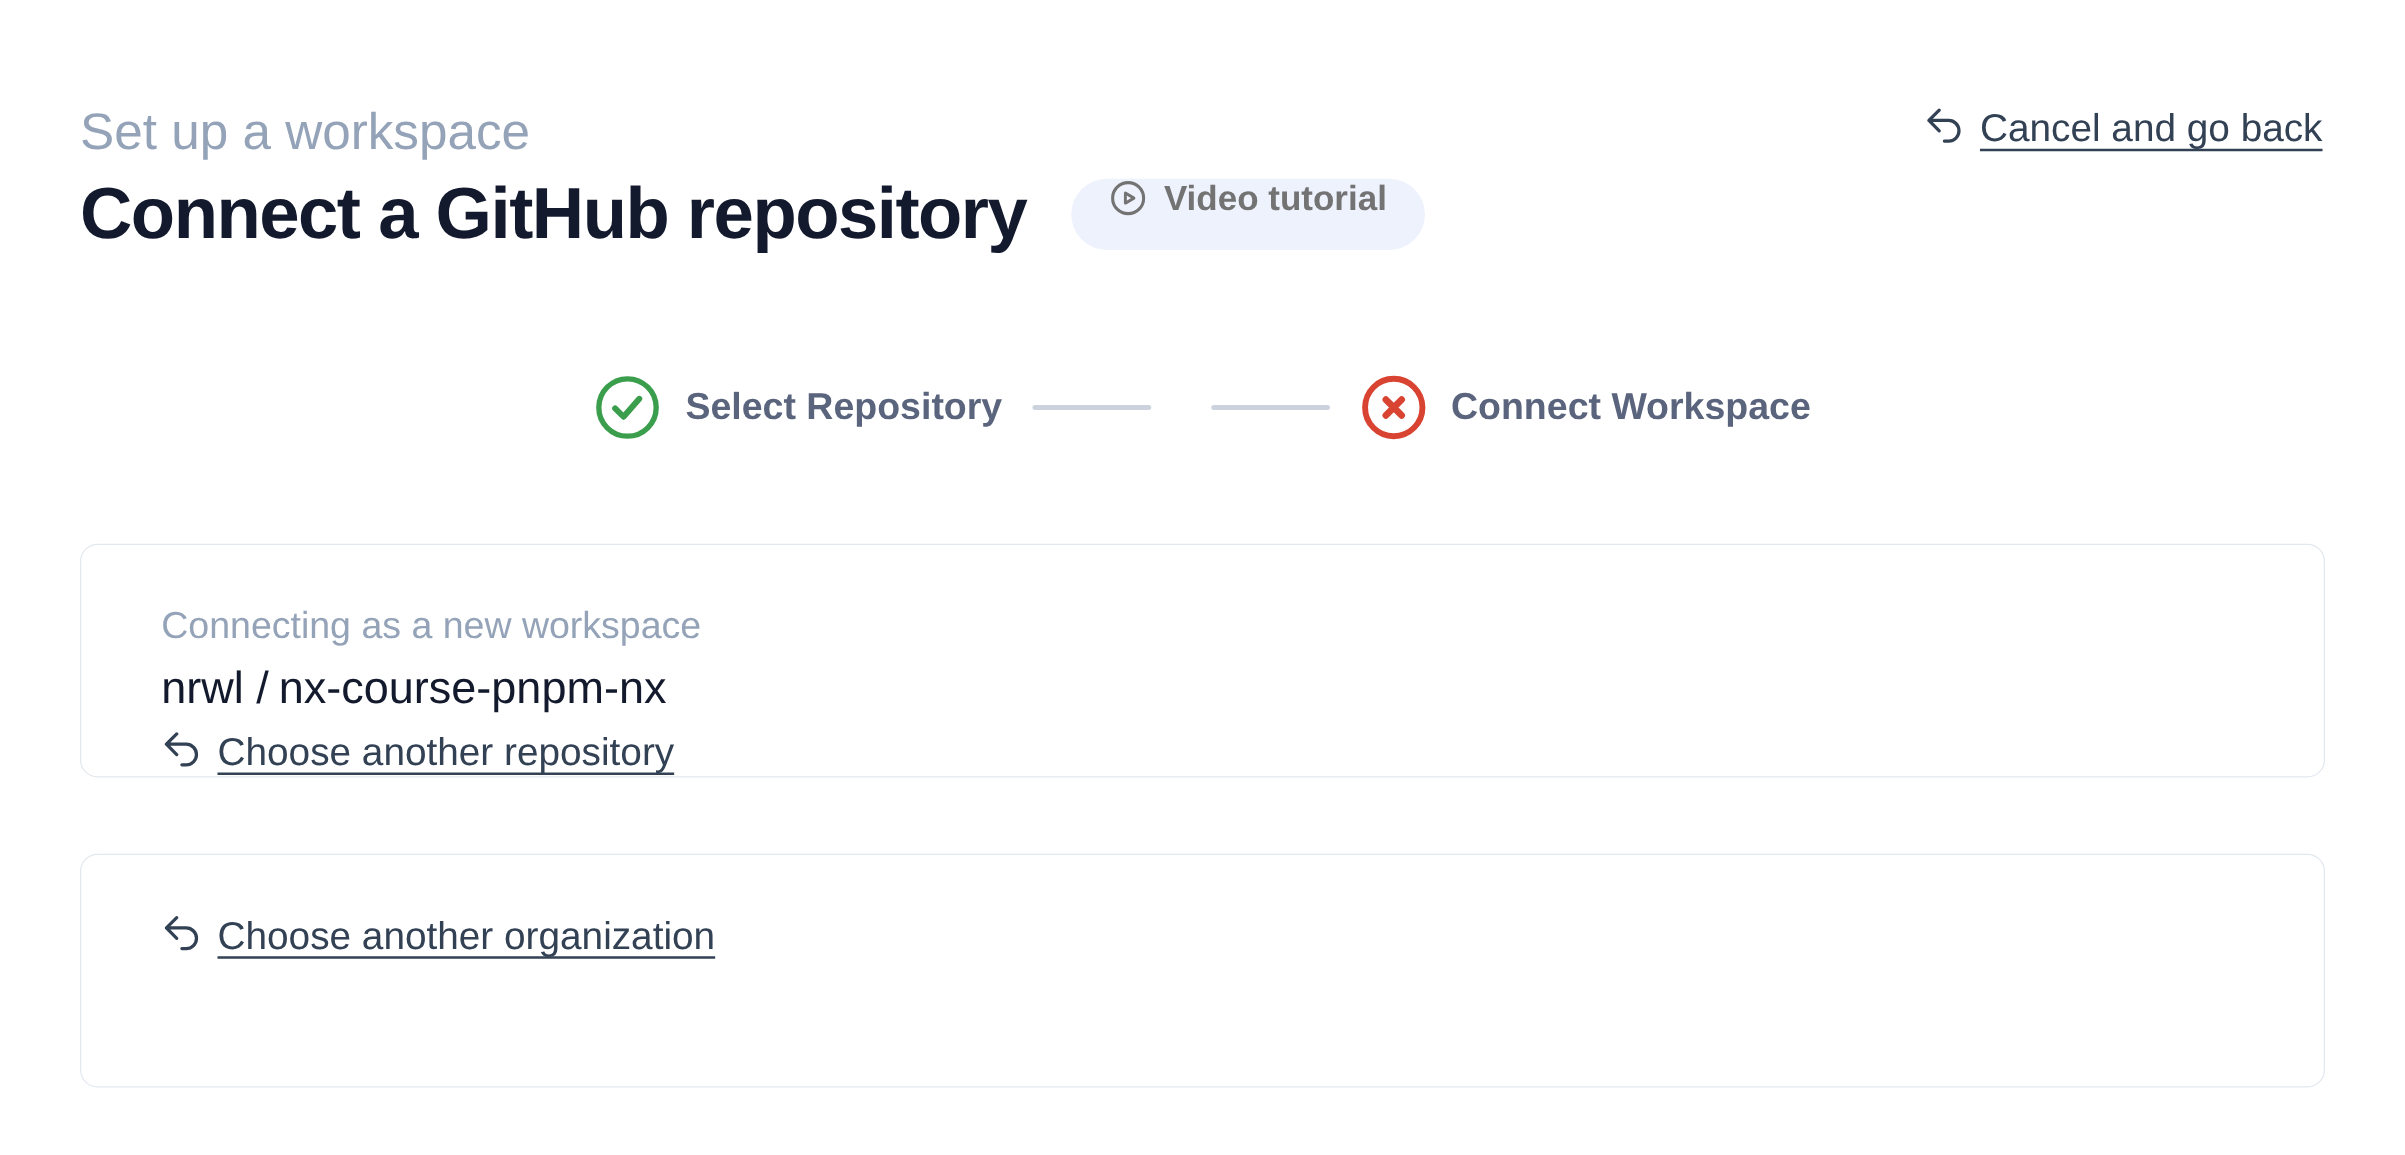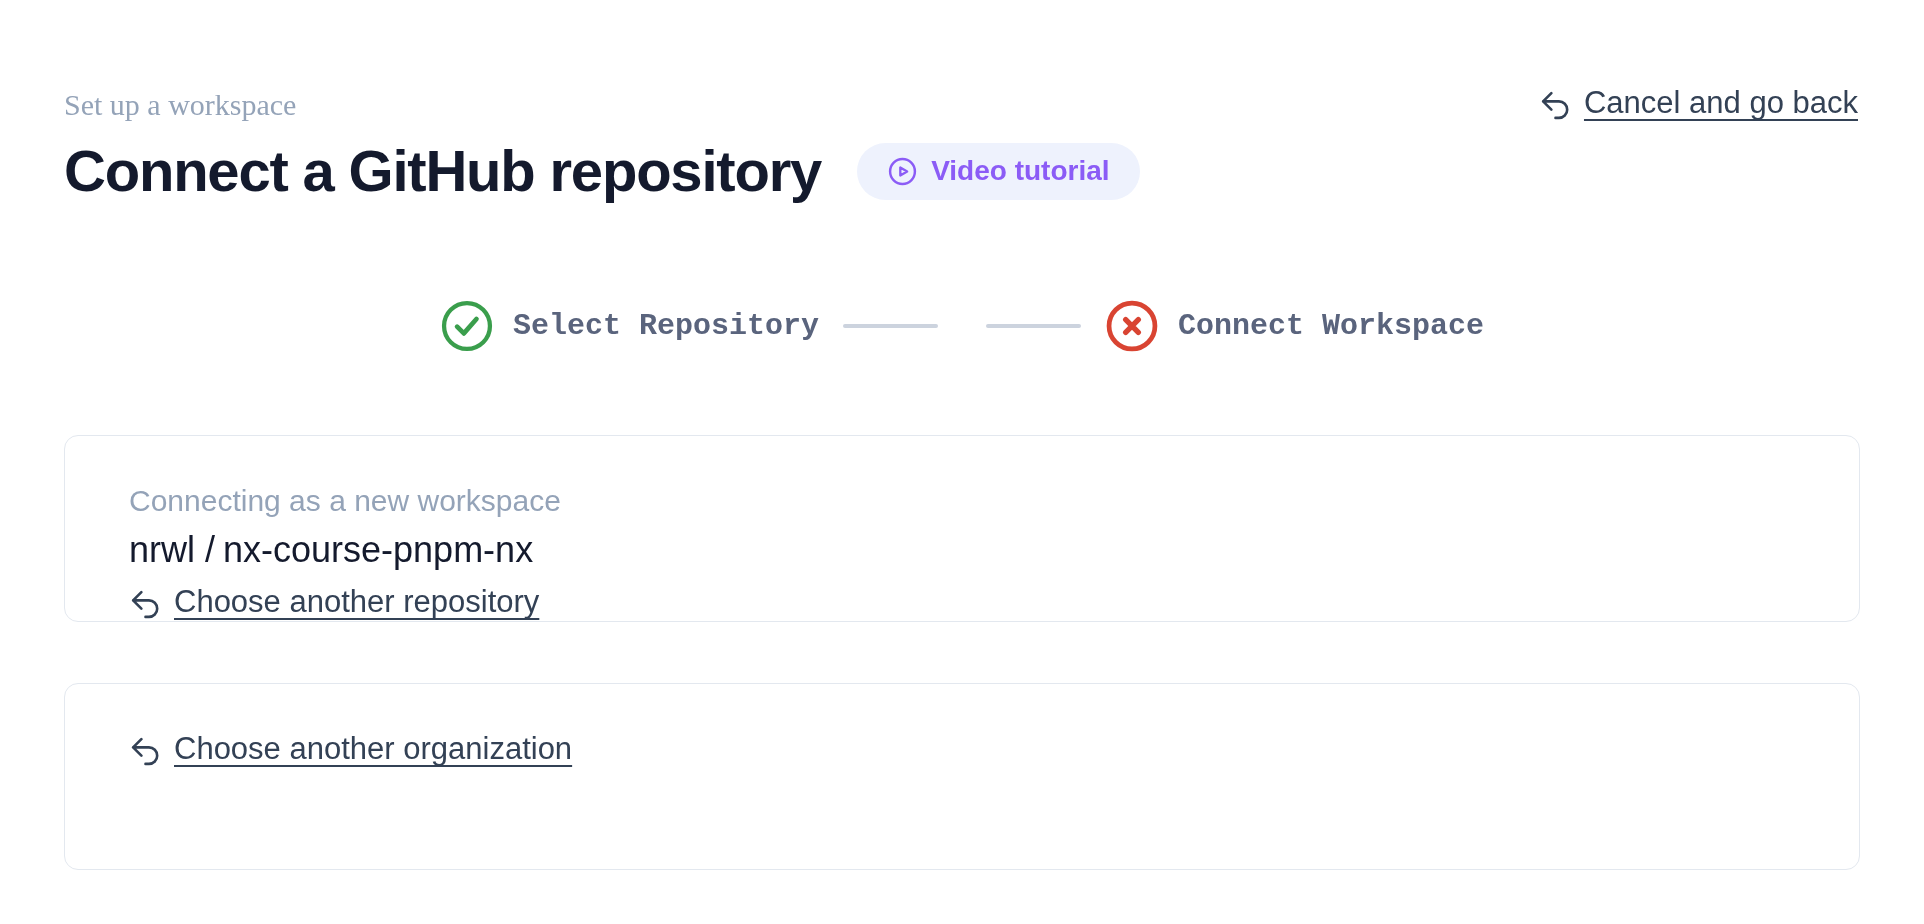--- a/index.html
+++ b/index.html
@@ -16,59 +16,57 @@
   .page {
     position: relative;
     box-sizing: border-box;
     width: 1924px;
     height: 924px;
     padding: 86px 64px 0 64px;
   }
 
   
   .eyebrow {
-    font-size: 30px;
+    font-size: 41px;
     line-height: 38px;
     color: #94a3b8;
-    font-family: Liberation Serif, serif;
   }
   .title-row {
     margin-top: 12px;
     display: flex;
     align-items: center;
     gap: 36px;
   }
   h1.page-title {
     margin: 0;
     font-size: 58px;
     line-height: 70px;
     font-weight: 800;
     letter-spacing: -1.2px;
     color: #141a2d;
   }
   .pill-button {
     display: inline-flex;
-    align-items: center;
     gap: 13px;
     height: 57px;
     padding: 0 30px;
     border: none;
     border-radius: 29px;
     background: #eef2fd;
-    color: #8b5cf6;
+    color: #737373;
     font-family: "Liberation Sans", sans-serif;
     font-size: 28px;
     font-weight: 700;
     cursor: pointer;
   }
   .pill-button svg { display: block; }
 
   .link {
     display: inline-flex;
-    align-items: flex-end;
+    align-items: flex-start;
     gap: 12px;
     color: #334155;
     font-size: 31px;
     line-height: 38px;
     text-decoration: none;
     cursor: pointer;
   }
   .link .link-text {
     text-decoration: underline;
     text-underline-offset: 6px;
@@ -94,21 +92,20 @@
     gap: 19px;
   }
   .step-icon { width: 54px; height: 54px; flex: none; }
   .step-icon.green { color: #3a9e4c; }
   .step-icon.red { color: #d94432; }
   .step-label {
     font-size: 30px;
     font-weight: 600;
     color: #5a647d;
     white-space: nowrap;
-    font-family: Liberation Mono, monospace;
   }
   .connector {
     width: 95px;
     height: 4px;
     border-radius: 2px;
     background: #ccd3de;
     margin: 0 24px;
   }
 
   

